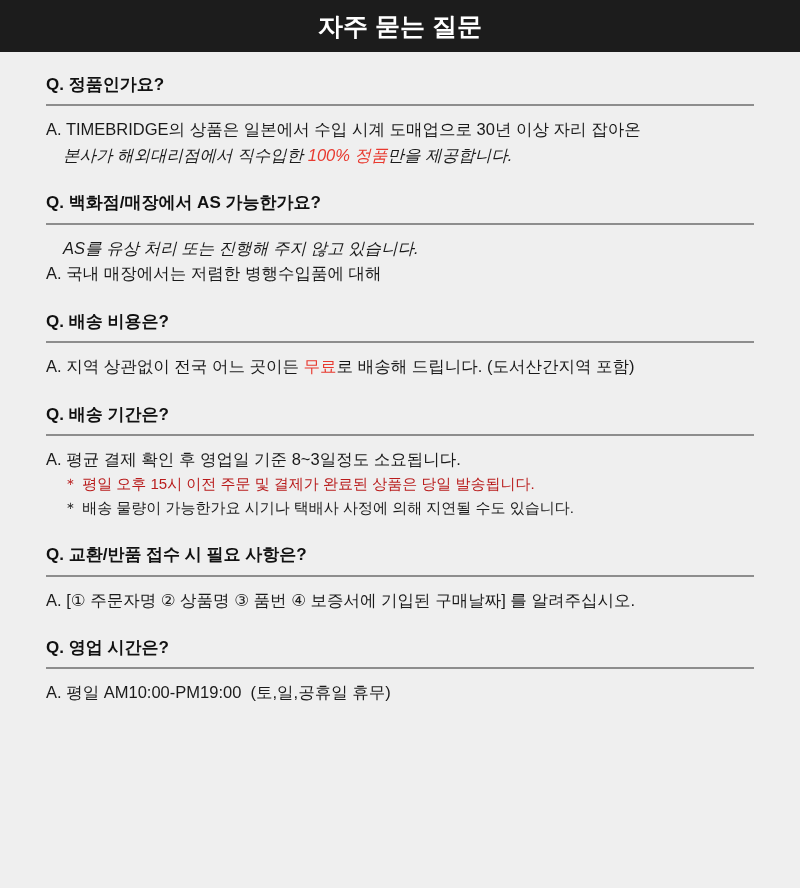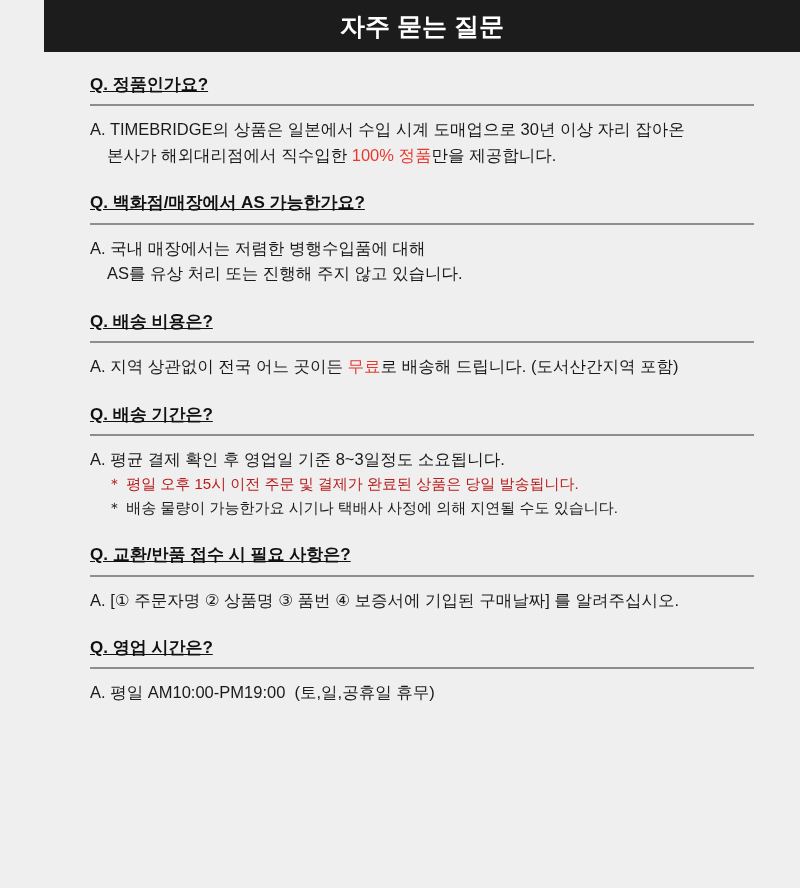--- a/index.html
+++ b/index.html
@@ -13,21 +13,20 @@
     background: #efefef;
     font-family: "Liberation Sans", "DejaVu Sans", sans-serif;
     color: #1a1a1a;
     overflow: hidden;
   }
   .page {
     width: 800px;
     height: 888px;
     background: #efefef;
     position: relative;
-    padding-left: 44px;
   }
   .header {
     width: 100%;
     height: 52px;
     background: #1c1c1c;
     display: flex;
     align-items: center;
     justify-content: center;
   }
   .header-title {
@@ -41,38 +40,38 @@
   }
   .faq-item {
     margin-bottom: 24px;
   }
   .faq-q {
     font-size: 17px;
     font-weight: bold;
     color: #111111;
     padding-bottom: 9px;
     line-height: 1.25;
-    text-decoration: underline;
   }
   .divider {
     height: 2px;
     background: #8d8d8d;
     width: 100%;
   }
   .faq-a {
     padding-top: 11px;
     font-size: 16.5px;
     line-height: 1.55;
     color: #1a1a1a;
   }
   .a-line {
     white-space: pre-wrap;
   }
   .a-indent {
     padding-left: 17px;
+    font-style: italic;
   }
   .hl-red {
     color: #e8392f;
   }
   .note-red {
     color: #b91c1c;
     font-size: 15px;
     padding-left: 17px;
     line-height: 1.6;
   }
@@ -100,22 +99,22 @@
       <div class="faq-a">
         <div class="a-line">A. TIMEBRIDGE의 상품은 일본에서 수입 시계 도매업으로 30년 이상 자리 잡아온</div>
         <div class="a-line a-indent"><span>본사가 해외대리점에서 직수입한 </span><span class="hl-red">100% 정품</span><span>만을 제공합니다.</span></div>
       </div>
     </div>
 
     <div class="faq-item">
       <div class="faq-q">Q. 백화점/매장에서 AS 가능한가요?</div>
       <div class="divider"></div>
       <div class="faq-a">
+        <div class="a-line a-indent">AS를 유상 처리 또는 진행해 주지 않고 있습니다.</div>
         <div class="a-line">A. 국내 매장에서는 저렴한 병행수입품에 대해</div>
-        <div class="a-line a-indent">AS를 유상 처리 또는 진행해 주지 않고 있습니다.</div>
       </div>
     </div>
 
     <div class="faq-item">
       <div class="faq-q">Q. 배송 비용은?</div>
       <div class="divider"></div>
       <div class="faq-a">
         <div class="a-line"><span>A. 지역 상관없이 전국 어느 곳이든 </span><span class="hl-red">무료</span><span>로 배송해 드립니다. (도서산간지역 포함)</span></div>
       </div>
     </div>

